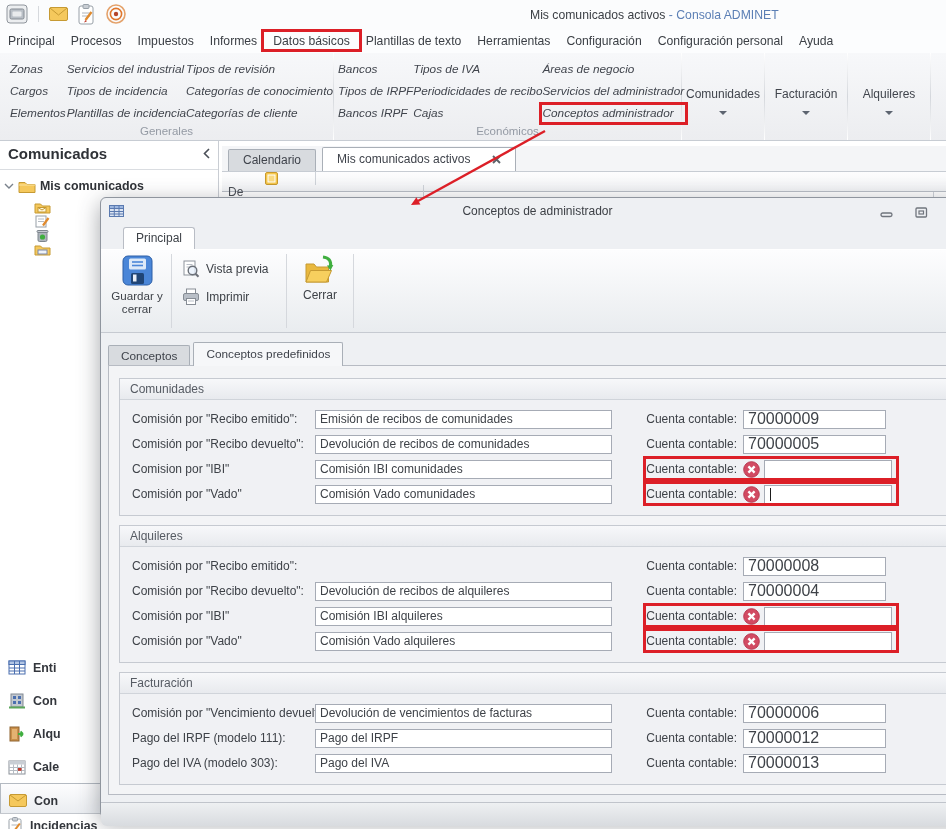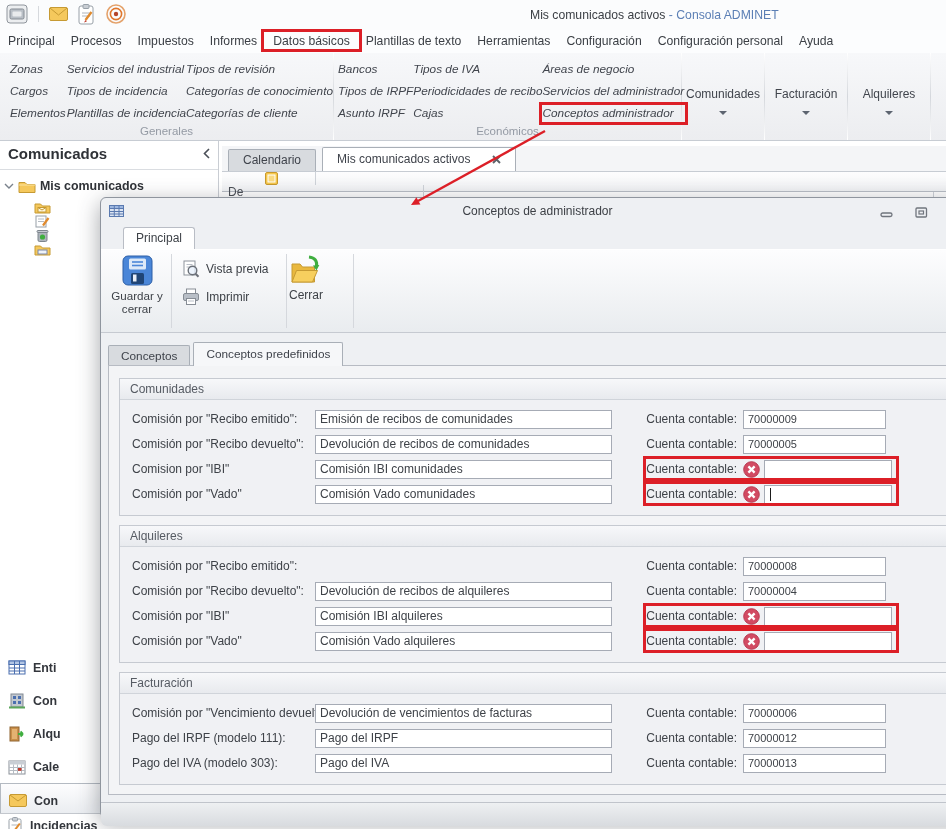--- a/index.html
+++ b/index.html
@@ -85,41 +85,41 @@
              background:#fff;border:1px solid #b9bdc5;border-bottom:none;border-radius:3px 3px 0 0;}
   .dlg-chevup{position:absolute;right:14px;top:9px;}
   .dlg-toolbar{height:82px;flex:none;display:flex;background:linear-gradient(#fdfdfe,#e9ecef);
                border-top:1px solid #fff;border-bottom:1px solid #c6cad1;padding-left:4px;}
   .tsep{width:1px;background:#d5d8dd;margin:4px 2px;}
   .tg1{width:64px;display:flex;flex-direction:column;align-items:center;}
   .tg1 .icn{margin-top:5px;}
   .tg1 .cap{font-size:11.6px;line-height:13px;text-align:center;margin-top:3px;}
   .tg2{width:110px;display:flex;flex-direction:column;}
   .trow{display:flex;align-items:center;gap:6px;padding:10px 0 0 8px;font-size:12px;}
-  .tg3{width:62px;display:flex;flex-direction:column;align-items:flex-start;}
+  .tg3{width:62px;display:flex;flex-direction:column;align-items:center;}
   .tg3 .icn{margin-top:4px;}
   .tg3 .cap{font-size:12px;margin-top:2px;}
   .dlg-body{flex:1;display:flex;flex-direction:column;padding:9px 7px 0 7px;}
   .ptabs{height:23px;display:flex;flex:none;}
   .ptab{height:20px;margin-top:3px;padding:0 12px;line-height:20px;font-size:11.8px;background:#d8dbdf;
         border:1px solid #a9afb7;border-bottom:none;border-radius:2px 2px 0 0;margin-right:3px;color:#3f434b;}
   .ptab.active{background:#f6f7f9;height:23px;margin-top:0;line-height:23px;position:relative;z-index:2;margin-bottom:-1px;}
   .panel{flex:1;border:1px solid #b7bbc3;background:#f3f4f6;padding:12px 10px 0 10px;}
   .section{border:1px solid #c6cad1;background:#f0f1f4;margin-bottom:9px;}
   .sec-h{height:20px;line-height:20px;padding-left:10px;font-size:12px;color:#565b63;
          background:linear-gradient(#f7f8fa,#e8eaee);border-bottom:1px solid #d0d4da;}
   .sec-b{padding:9px 0 8px 0;}
   .frow{display:flex;align-items:center;height:20px;margin:0 12px 5px 12px;}
   .frow:last-child{margin-bottom:3px;}
   .rlabel{width:183px;font-size:12px;color:#3e4248;white-space:nowrap;}
   .rinput{width:287px;height:15px;border:1px solid var(--inputb);background:#fff;padding:1px 4px;font-size:12px;
           white-space:nowrap;overflow:hidden;display:flex;align-items:center;}
   .acct-zone{margin-left:auto;margin-right:48px;width:250px;display:flex;align-items:center;position:relative;}
   .acct-label{width:92px;text-align:right;padding-right:6px;font-size:12px;white-space:nowrap;}
-  .acct-input{height:15px;border:1px solid var(--inputb);background:#fff;padding:1px 4px;font-size:11px;display:flex;align-items:center;}
+  .acct-input{height:15px;border:1px solid var(--inputb);background:#fff;padding:1px 4px;font-size:16px;display:flex;align-items:center;}
   .acct-input.normal{width:133px;}
   .acct-input.err{width:118px;margin-left:4px;}
   .frow.error .acct-zone::after{content:"";position:absolute;inset:-4px -4px -2px -2px;border:3px solid var(--red);pointer-events:none;}
   .caretbar{display:inline-block;width:1px;height:13px;background:#1b1b1b;margin-left:1px;}
   .dlg-footer{height:23px;flex:none;position:relative;margin-top:7px;
               background:linear-gradient(#eef0f2,#d8dbdf);border-top:1px solid #c0c4cb;border-radius:0 0 6px 6px;}
   .grip{position:absolute;right:5px;bottom:4px;width:11px;height:11px;
         background-image:radial-gradient(#9aa0a8 1px,transparent 1.2px);background-size:4px 4px;
         clip-path:polygon(100% 0,100% 100%,0 100%);}
 
@@ -204,21 +204,21 @@
           </div>
         </div>
         <div class="rglabel">Generales</div>
       </div>
       <div class="rsep"></div>
       <div class="rgroup g1">
         <div class="rcols">
           <div class="rcol">
             <div class="ritem">Bancos</div>
             <div class="ritem">Tipos de IRPF</div>
-            <div class="ritem">Asunto IRPF</div>
+            <div class="ritem">Bancos IRPF</div>
           </div>
           <div class="rcol">
             <div class="ritem">Tipos de IVA</div>
             <div class="ritem">Periodicidades de recibo</div>
             <div class="ritem">Cajas</div>
           </div>
           <div class="rcol">
             <div class="ritem">Áreas de negocio</div>
             <div class="ritem">Servicios del administrador</div>
             <div class="ritem hl">Conceptos administrador</div>

